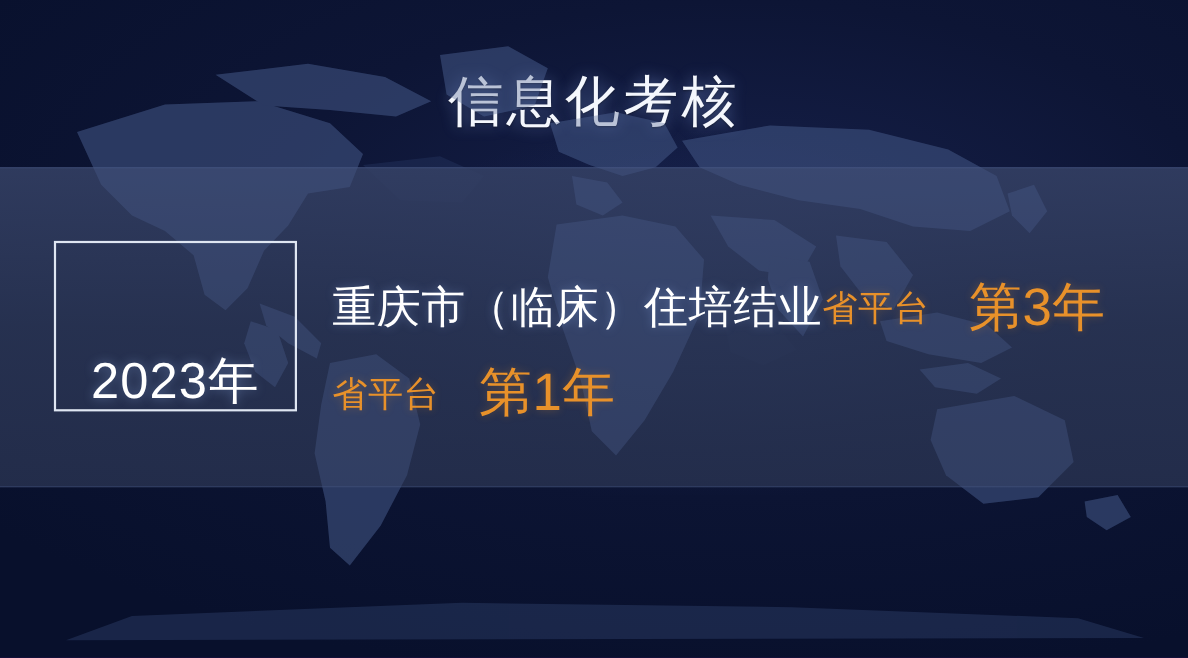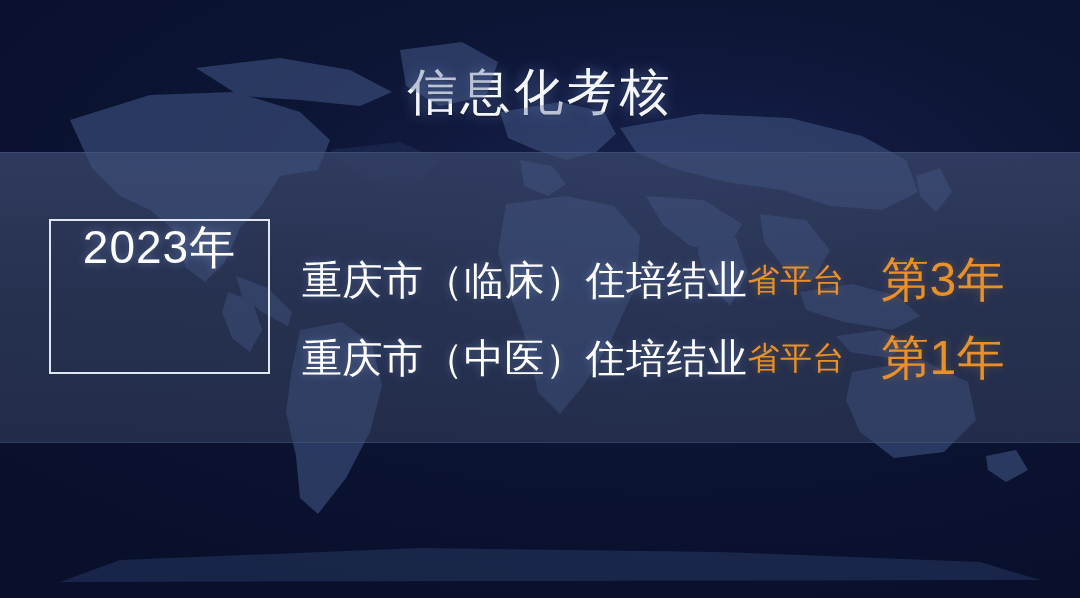--- a/index.html
+++ b/index.html
@@ -89,21 +89,21 @@
   
   .year-box {
     position: absolute;
     left: 49px;
     top: 219px;
     width: 221px;
     height: 155px;
     border: 2px solid #dfe6f2;
     box-sizing: border-box;
     display: flex;
-    align-items: flex-start;
+    align-items: flex-end;
     justify-content: center;
   }
   .year-label {
     font-size: 46px;
     line-height: 52px;
     color: #ffffff;
     letter-spacing: 1px;
     text-shadow: 0 0 10px rgba(160,195,255,0.40);
     white-space: nowrap;
   }
@@ -245,19 +245,18 @@
     <span class="year-label">2023年</span>
   </div>
 
   <div class="rows">
     <div class="row">
       <span class="row-main">重庆市（临床）住培结业</span>
       <span class="row-platform">省平台</span>
       <span class="row-rank">第3年</span>
     </div>
     <div class="row">
-      <span class="row-main">重庆市（中医）住培结业</span>
       <span class="row-platform">省平台</span>
       <span class="row-rank">第1年</span>
     </div>
   </div>
 
 </div>
 
 </body></html>

